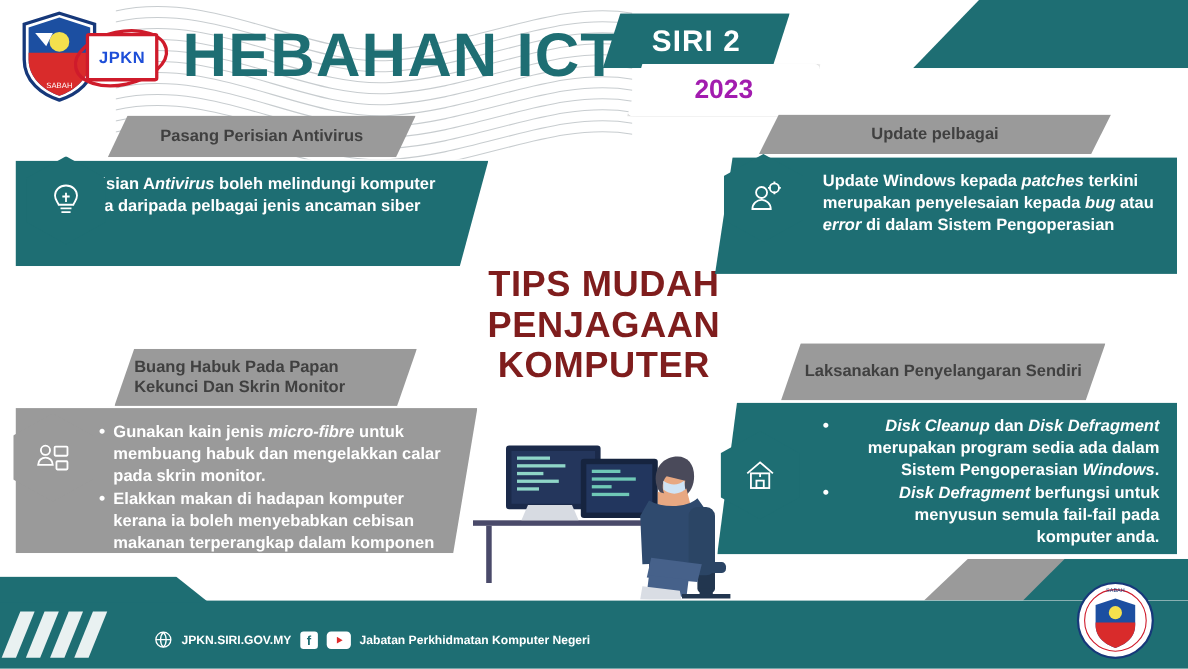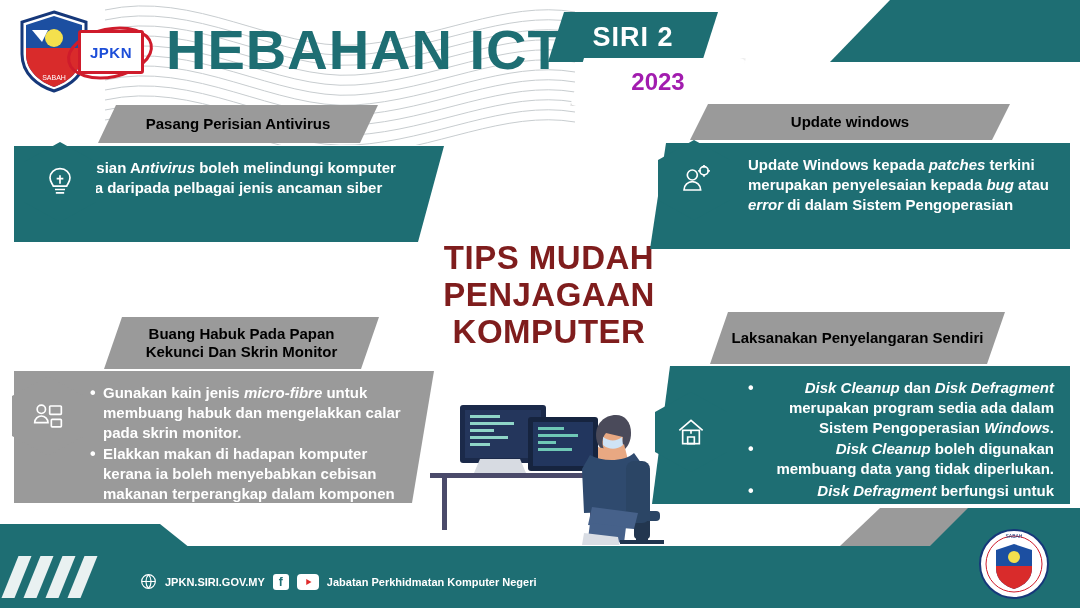--- a/index.html
+++ b/index.html
@@ -85,24 +85,24 @@
   .center-title {
     position: absolute; left: 404px; top: 240px; width: 290px;
     text-align: center; color: #7f1d1d;
     font-size: 33px; font-weight: bold; line-height: 1.12;
     letter-spacing: .5px;
   }
 
   
   .card { position: absolute; }
   .card-head {
-    position: absolute; background: #9a9a9a; color: #000000;
+    position: absolute; background: #9a9a9a; color: #404040;
     font-weight: bold; font-size: 15px; line-height: 1.25;
     display: flex; align-items: center; justify-content: center;
-    text-align: center; padding: 6px 18px;
+    text-align: left; padding: 6px 18px;
   }
   .card-body {
     position: absolute; background: #1e6e73; color: #ffffff;
     font-size: 15px; line-height: 1.32; padding: 12px 16px 12px 54px;
     font-weight: 600;
   }
   .card-body.grey { background: #9a9a9a; }
   .hex {
     position: absolute; width: 72px; height: 80px; background: #1e6e73;
     clip-path: polygon(50% 0%, 100% 25%, 100% 75%, 50% 100%, 0% 75%, 0% 25%);
@@ -205,21 +205,21 @@
       <svg viewBox="0 0 48 48" fill="none" stroke="#ffffff" stroke-width="2">
         <path d="M24 8c-7 0-12 5-12 11 0 5 3 7 4 10h16c1-3 4-5 4-10 0-6-5-11-12-11z"></path>
         <path d="M18 33h12M19 37h10"></path>
         <path d="M24 16v10M20 20h8"></path>
       </svg>
     </div>
   </div>
 
   <div class="card">
     <div class="card-head" style="left:690px; top:104px; width:320px; height:36px;
-         clip-path: polygon(18px 0, 320px 0, 302px 36px, 0 36px);">Update windows</div>
+         clip-path: polygon(18px 0, 320px 0, 302px 36px, 0 36px);">Update pelbagai</div>
     <div class="card-body" style="left:650px; top:143px; width:420px; height:106px;
          clip-path: polygon(16px 0, 420px 0, 420px 106px, 0 106px); padding-left:98px;">
       <span>Update Windows kepada <em>patches</em> terkini merupakan penyelesaian kepada <em>bug</em> atau <em>error</em> di dalam Sistem Pengoperasian</span>
     </div>
     <div class="hex" style="left:658px; top:140px;">
       <svg viewBox="0 0 48 48" fill="none" stroke="#ffffff" stroke-width="2">
         <circle cx="22" cy="18" r="6"></circle>
         <path d="M12 36c0-6 5-10 10-10s10 4 10 10z"></path>
         <circle cx="36" cy="13" r="5"></circle>
         <path d="M36 6v3M36 17v3M29 13h3M40 13h3"></path>
@@ -247,21 +247,20 @@
     </div>
   </div>
 
   <div class="card">
     <div class="card-head" style="left:710px; top:312px; width:295px; height:52px;
          clip-path: polygon(18px 0, 295px 0, 277px 52px, 0 52px); line-height:1.2;">Laksanakan Penyelangaran Sendiri</div>
     <div class="card-body" style="left:652px; top:366px; width:418px; height:138px;
          clip-path: polygon(18px 0, 418px 0, 418px 138px, 0 138px); padding-left:96px;text-align:right;">
       <ul class="bullets">
           <li><em>Disk Cleanup</em> dan <em>Disk Defragment</em> merupakan program sedia ada dalam Sistem Pengoperasian <em>Windows</em>.</li>
-          <li><em>Disk Cleanup</em> boleh digunakan membuang data yang tidak diperlukan.</li>
           <li><em>Disk Defragment</em> berfungsi untuk menyusun semula fail-fail pada komputer anda.</li>
         </ul>
     </div>
     <div class="hex" style="left:655px; top:392px;">
       <svg viewBox="0 0 48 48" fill="none" stroke="#ffffff" stroke-width="2">
         <path d="M10 22 L24 10 L38 22"></path>
         <rect x="14" y="22" width="20" height="16"></rect>
         <path d="M20 30h8v8h-8z"></path>
         <path d="M24 22v4"></path>
       </svg>

